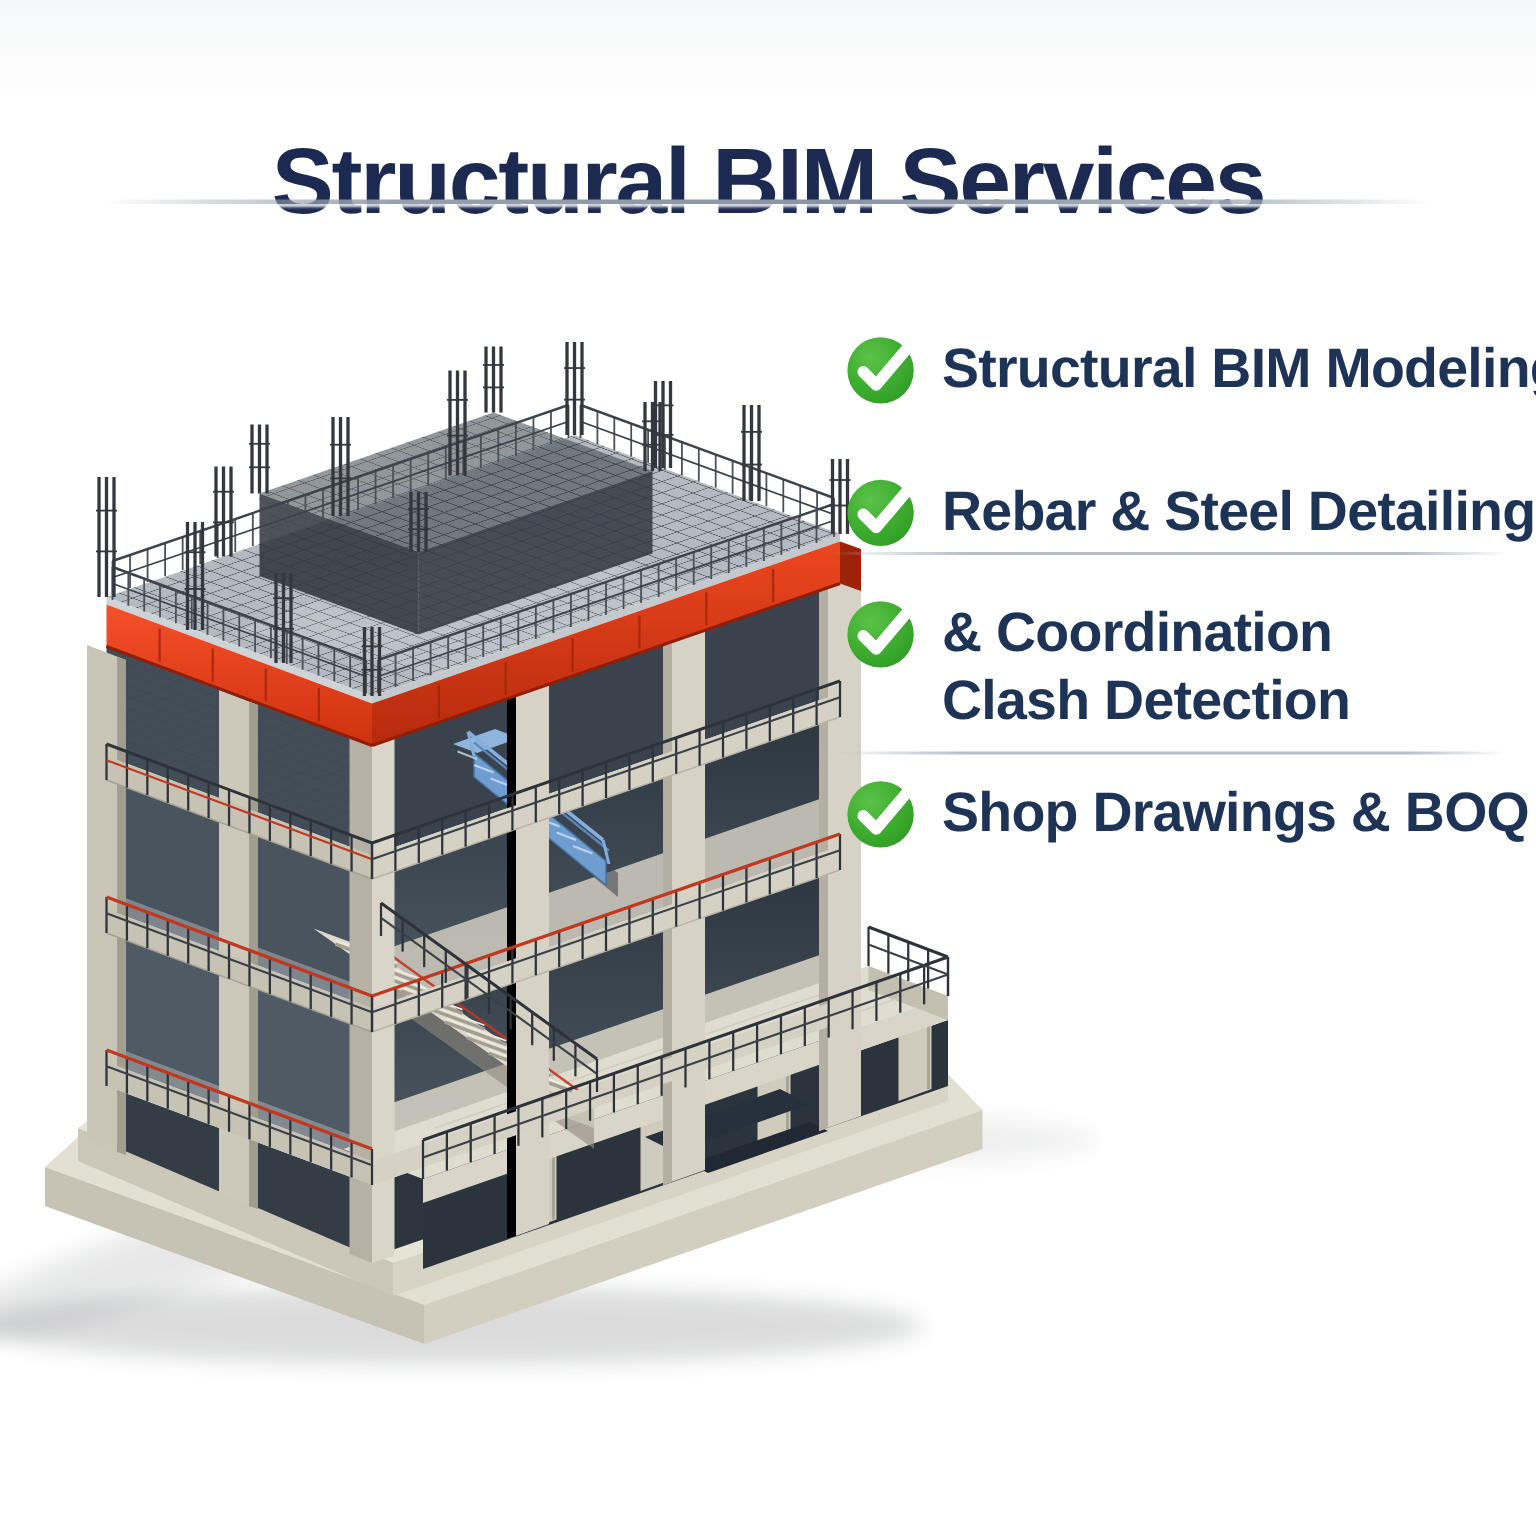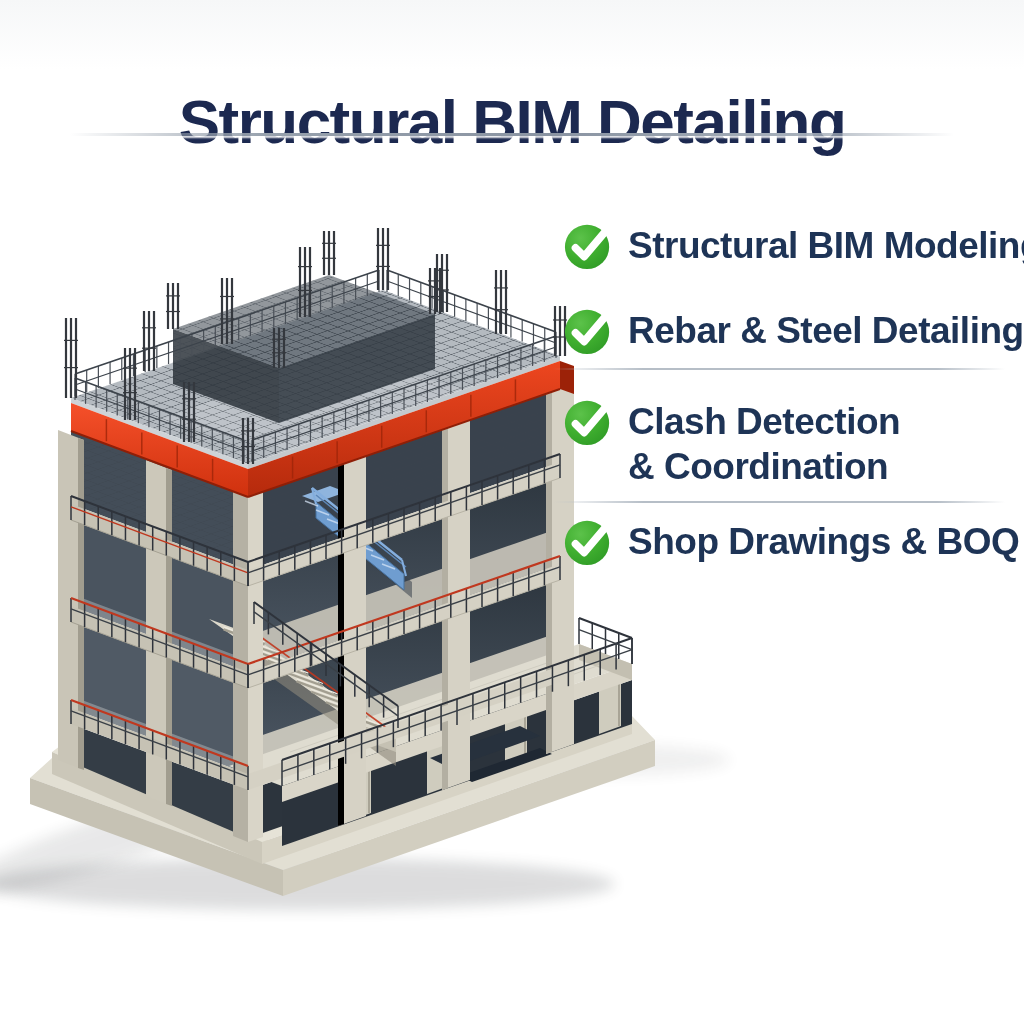--- a/index.html
+++ b/index.html
@@ -535,49 +535,49 @@
           <line x1="354.8" y1="696.8" x2="354.8" y2="674.8" stroke="#2e333b" stroke-width="1.5"></line>
           <line x1="369.2" y1="707.2" x2="369.2" y2="685.2" stroke="#2e333b" stroke-width="1.5"></line>
           <line x1="383.6" y1="717.6" x2="383.6" y2="695.6" stroke="#2e333b" stroke-width="1.5"></line>
           <line x1="398" y1="728" x2="398" y2="706" stroke="#2e333b" stroke-width="1.5"></line>
           <line x1="254" y1="602" x2="398" y2="706" stroke="#2e333b" stroke-width="2"></line>
           <line x1="254" y1="611.9" x2="398" y2="715.9" stroke="#3a4047" stroke-width="1.4"></line>
         </g>
   </svg>
   </div>
 
-  <h1 class="title">Structural BIM Detailing</h1>
+  <h1 class="title">Structural BIM Services</h1>
   <div class="title-divider"></div>
 
   <div class="checklist-item" style="top:221px">
     <svg class="ck" viewBox="0 0 52 52">
       <circle cx="25" cy="27" r="23" fill="url(#ckgrad)"></circle>
       <path d="M13 28 L22 37 L44 11" stroke="#ffffff" stroke-width="8" fill="none" stroke-linecap="round" stroke-linejoin="round"></path>
     </svg>
     <div class="ck-text">Structural BIM Modeling</div>
   </div>
 
-  <div class="checklist-item" style="top:306px">
+  <div class="checklist-item" style="top:316px">
     <svg class="ck" viewBox="0 0 52 52">
       <circle cx="25" cy="27" r="23" fill="url(#ckgrad)"></circle>
       <path d="M13 28 L22 37 L44 11" stroke="#ffffff" stroke-width="8" fill="none" stroke-linecap="round" stroke-linejoin="round"></path>
     </svg>
     <div class="ck-text">Rebar &amp; Steel Detailing</div>
   </div>
 
   <div class="item-divider" style="top:368px"></div>
 
   <div class="checklist-item" style="top:397px">
     <svg class="ck" viewBox="0 0 52 52">
       <circle cx="25" cy="27" r="23" fill="url(#ckgrad)"></circle>
       <path d="M13 28 L22 37 L44 11" stroke="#ffffff" stroke-width="8" fill="none" stroke-linecap="round" stroke-linejoin="round"></path>
     </svg>
     <div>
+      <div class="ck-text">&amp; Coordination</div>
       <div class="ck-text">Clash Detection</div>
-      <div class="ck-text">&amp; Coordination</div>
     </div>
   </div>
 
   <div class="item-divider" style="top:501px"></div>
 
   <div class="checklist-item" style="top:517px">
     <svg class="ck" viewBox="0 0 52 52">
       <circle cx="25" cy="27" r="23" fill="url(#ckgrad)"></circle>
       <path d="M13 28 L22 37 L44 11" stroke="#ffffff" stroke-width="8" fill="none" stroke-linecap="round" stroke-linejoin="round"></path>
     </svg>

